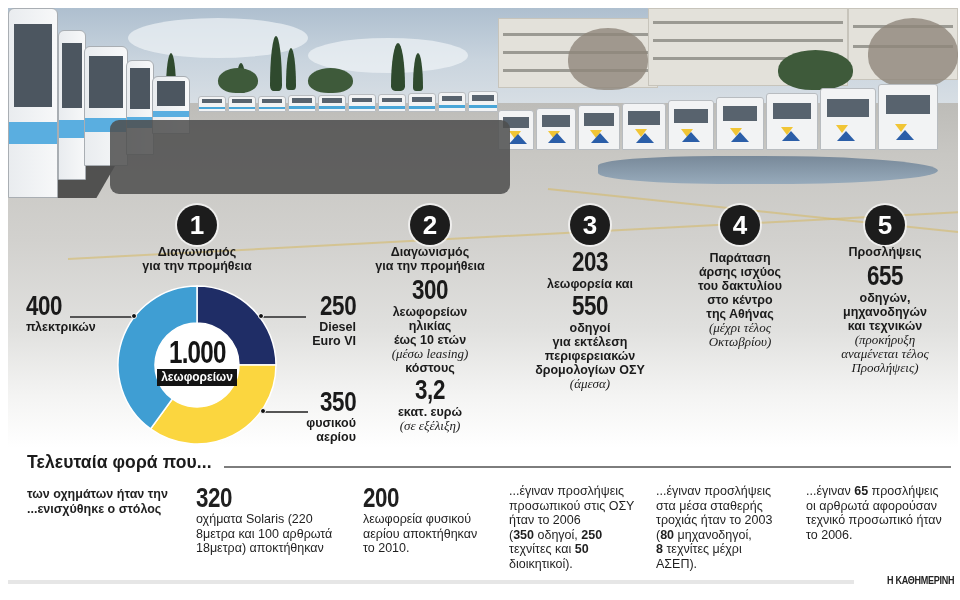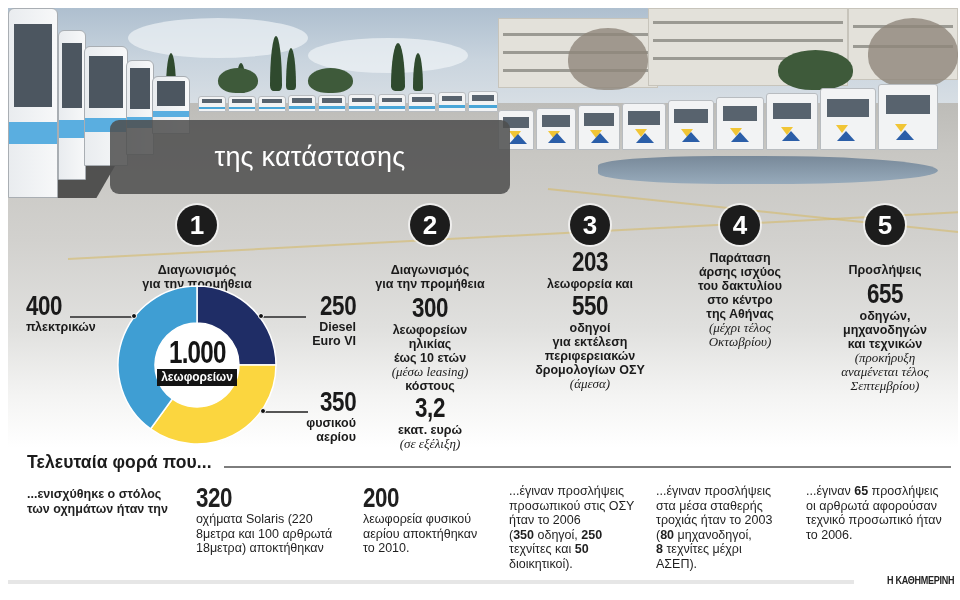--- a/index.html
+++ b/index.html
@@ -41,21 +41,21 @@
     background: rgba(78,78,78,0.86); border-radius: 9px;
     display: flex; flex-direction: column; align-items: center; justify-content: center;
   }
   .title-band .t1, .title-band .t2 { color: #ffffff; font-family: "Liberation Sans", sans-serif; font-size: 27px; line-height: 30px; letter-spacing: 0.2px; }
 
   
   .step { position: absolute; text-align: center; font-family: "Liberation Sans", sans-serif; }
   .step-badge { width: 40px; height: 40px; border-radius: 50%; background: #1c1c1c; color: #fff; margin: 0 auto;
     font-family: "Liberation Sans", sans-serif; font-weight: bold; font-size: 26px; line-height: 40px; text-align: center;
     box-shadow: 0 0 0 2px rgba(255,255,255,0.65); }
-  .step-head { font-weight: bold; font-size: 12.5px; line-height: 14px; color: #1a1a1a; margin-top: 18px; }
+  .step-head { font-weight: bold; font-size: 12.5px; line-height: 14px; color: #1a1a1a; margin-top: 0; }
   .big { font-family: "Liberation Sans", sans-serif; font-weight: bold; font-size: 28px; line-height: 30px; color: #1a1a1a; transform: scaleX(0.8); letter-spacing: -0.5px; }
   .line-b { font-weight: bold; font-size: 12.5px; line-height: 14px; }
   .line-i { font-family: "Liberation Serif", serif; font-style: italic; font-size: 13px; line-height: 14px; text-align: center; }
 
   
   .donut-wrap { position: absolute; left: 117px; top: 285px; width: 160px; height: 160px; }
   .donut-center { position: absolute; left: 0; top: 0; width: 160px; height: 160px; display: flex; flex-direction: column; align-items: center; justify-content: center; }
   .donut-total { font-family: "Liberation Sans", sans-serif; font-weight: bold; font-size: 31px; line-height: 30px; transform: scaleX(0.78); letter-spacing: -1px; color: #151515; margin-top: -6px; }
   .donut-unit { background: #141414; color: #fff; font-family: "Liberation Sans", sans-serif; font-weight: bold; font-size: 12px; line-height: 17px; padding: 0 4px; margin-top: 1px; }
   .callout { position: absolute; font-family: "Liberation Sans", sans-serif; color: #1a1a1a; }
@@ -222,21 +222,20 @@
       <div class="glass"></div>
       <div class="blue"></div>
     </div>
   <div class="side-bus" style="left:144px;top:68px;width:38px;height:58px;">
       <div class="glass"></div>
       <div class="blue"></div>
     </div>
 </div>
 
 <div class="title-band">
-  <div class="t2">της κατάστασης</div>
 </div>
 
 <div class="step" style="left:117px;top:205px;width:160px;">
   <div class="step-badge">1</div>
   <div class="step-head">
     <div>Διαγωνισμός</div>
     <div>για την προμήθεια</div>
   </div>
 </div>
 
@@ -322,29 +321,29 @@
   <div class="step-badge">5</div>
   <div class="step-head">
     <div>Προσλήψεις</div>
   </div>
   <div class="big" style="margin-top:2px;">655</div>
   <div class="line-b">οδηγών,</div>
   <div class="line-b">μηχανοδηγών</div>
   <div class="line-b">και τεχνικών</div>
   <div class="line-i">(προκήρυξη</div>
   <div class="line-i">αναμένεται τέλος</div>
-  <div class="line-i">Σεπτεμβρίου)</div>
+  <div class="line-i">Προσλήψεις)</div>
 </div>
 
 <div class="last-title">Τελευταία φορά που...</div>
 <div class="last-rule"></div>
 
 <div class="lt-col lt-intro" style="left:27px;top:487px;width:160px;">
+  <div>των οχημάτων ήταν την</div>
   <div>...ενισχύθηκε ο στόλος</div>
-  <div>των οχημάτων ήταν την</div>
 </div>
 
 <div class="lt-col" style="left:196px;top:484px;width:160px;">
   <span class="lt-num">320</span>
   <div>οχήματα Solaris (220</div>
   <div>8μετρα και 100 αρθρωτά</div>
   <div>18μετρα) αποκτήθηκαν</div>
 </div>
 
 <div class="lt-col" style="left:363px;top:484px;width:140px;">

